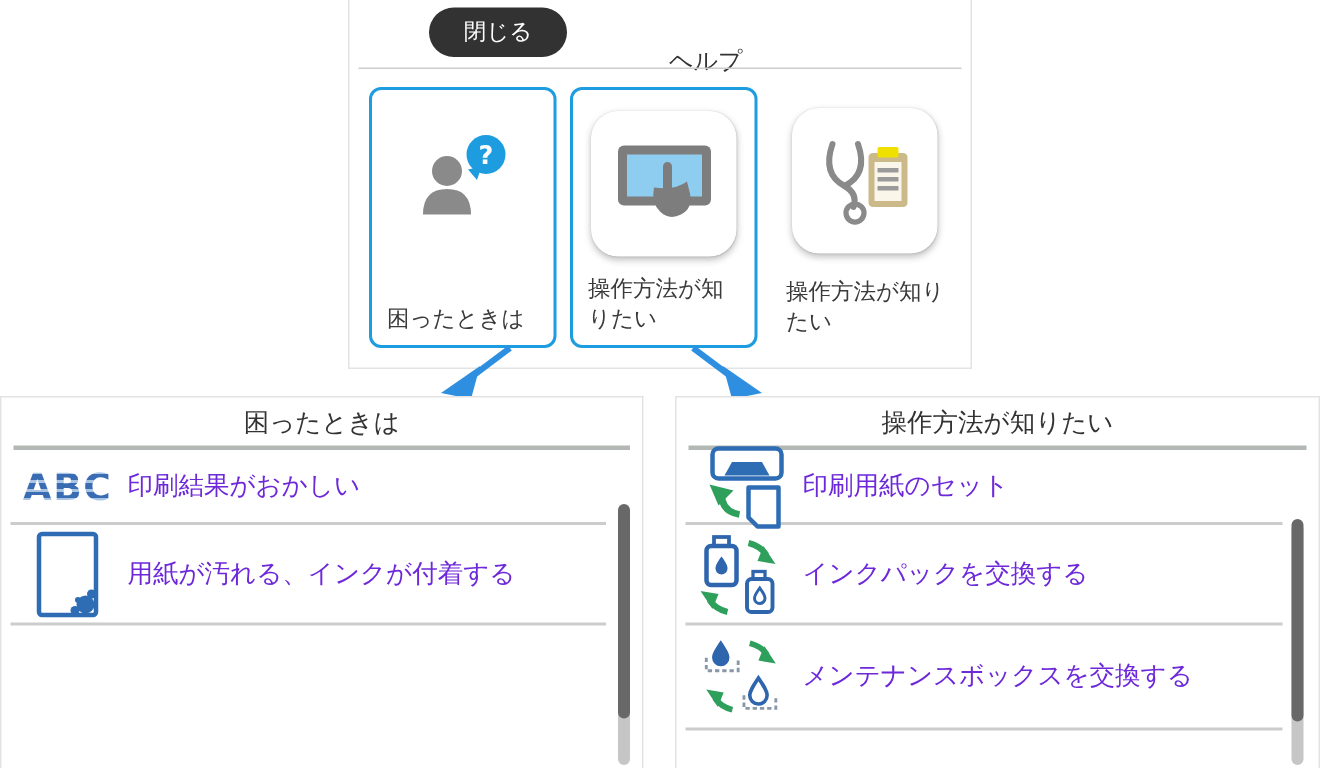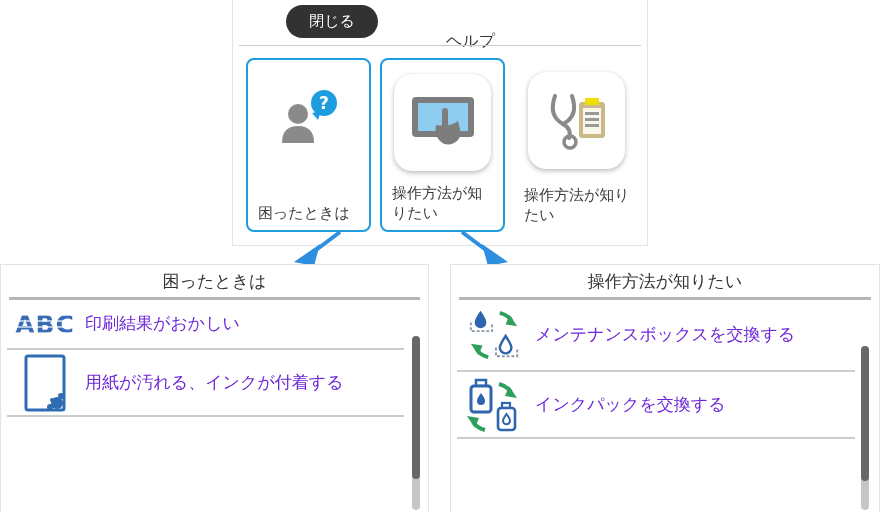--- a/index.html
+++ b/index.html
@@ -175,54 +175,66 @@
 
     <div class="sb-track" style="right:8px;top:74px;bottom:2px;"></div>
     <div class="sb-thumb" style="right:8px;top:71px;height:143px;"></div>
   </div>
 
   <div class="panel right">
     <div class="panel-title">操作方法が知りたい</div>
     <div class="panel-thick-divider"></div>
 
     <div class="rows">
-
-      <div class="row h2">
-        <span class="icon-box">
-          <svg width="58" height="54" viewBox="0 0 58 54">
-            <path d="M14 2 c4 6 6 9 6 12 a6 6 0 1 1 -12 0 c0 -3 2 -6 6 -12 z" fill="#2e65ad"></path>
-            <polyline points="4,14 4,23 26,23 26,14" fill="none" stroke="#8898a8" stroke-width="2" stroke-dasharray="3 2"></polyline>
-            <path d="M40 28 c4 6 6 9 6 12 a6 6 0 1 1 -12 0 c0 -3 2 -6 6 -12 z" fill="#fff" stroke="#2e65ad" stroke-width="2.5"></path>
-            <polyline points="30,40 30,49 52,49 52,40" fill="none" stroke="#8898a8" stroke-width="2" stroke-dasharray="3 2"></polyline>
-            <path d="M34 4 q8 2 12 8" fill="none" stroke="#2fa05c" stroke-width="4"></path>
-            <polygon points="52,18 44,6 40,16" fill="#2fa05c"></polygon>
-            <path d="M22 50 q-8 -2 -12 -8" fill="none" stroke="#2fa05c" stroke-width="4"></path>
-            <polygon points="4,36 12,48 16,38" fill="#2fa05c"></polygon>
-          </svg>
-        </span>
-        <span class="row-label">メンテナンスボックスを交換する</span>
+      <div class="row h1">
+        <span class="icon-box">
+          <svg width="56" height="58" viewBox="0 0 56 58">
+            <rect x="8" y="4" width="46" height="20" rx="4" fill="#fff" stroke="#2e6db4" stroke-width="3"></rect>
+            <path d="M16 22 L46 22 L41 13 L21 13 z" fill="#2e6db4"></path>
+            <path d="M32 30 h20 v26 h-14 l-6 -6 z" fill="#fff" stroke="#2e6db4" stroke-width="3" stroke-linejoin="round"></path>
+            <path d="M26 48 q-12 -2 -12 -14" fill="none" stroke="#2fa05c" stroke-width="4.5"></path>
+            <polygon points="6,28 22,32 12,42" fill="#2fa05c"></polygon>
+          </svg>
+        </span>
+        <span class="row-label">印刷用紙のセット</span>
       </div>
 
       <div class="row h3">
         <span class="icon-box">
           <svg width="56" height="58" viewBox="0 0 56 58">
             <rect x="9" y="4" width="10" height="6" fill="none" stroke="#2e65ad" stroke-width="2.5"></rect>
             <rect x="4" y="10" width="20" height="26" rx="3" fill="#fff" stroke="#2e65ad" stroke-width="3"></rect>
             <path d="M14 17 c3 4 4 6 4 8 a4 4 0 1 1 -8 0 c0 -2 1 -4 4 -8 z" fill="#2e65ad"></path>
             <rect x="35" y="27" width="8" height="5" fill="none" stroke="#2e65ad" stroke-width="2.2"></rect>
             <rect x="31" y="32" width="17" height="22" rx="3" fill="#fff" stroke="#2e65ad" stroke-width="2.6"></rect>
             <path d="M39.5 38 c2.5 3.5 3.5 5 3.5 6.8 a3.5 3.5 0 1 1 -7 0 c0 -1.8 1 -3.3 3.5 -6.8 z" fill="none" stroke="#2e65ad" stroke-width="2"></path>
             <path d="M32 8 q8 2 12 8" fill="none" stroke="#2fa05c" stroke-width="4"></path>
             <polygon points="50,22 42,10 38,20" fill="#2fa05c"></polygon>
             <path d="M18 54 q-8 -2 -12 -8" fill="none" stroke="#2fa05c" stroke-width="4"></path>
             <polygon points="0,40 8,52 12,42" fill="#2fa05c"></polygon>
           </svg>
         </span>
         <span class="row-label">インクパックを交換する</span>
       </div>
+
+      <div class="row h2">
+        <span class="icon-box">
+          <svg width="58" height="54" viewBox="0 0 58 54">
+            <path d="M14 2 c4 6 6 9 6 12 a6 6 0 1 1 -12 0 c0 -3 2 -6 6 -12 z" fill="#2e65ad"></path>
+            <polyline points="4,14 4,23 26,23 26,14" fill="none" stroke="#8898a8" stroke-width="2" stroke-dasharray="3 2"></polyline>
+            <path d="M40 28 c4 6 6 9 6 12 a6 6 0 1 1 -12 0 c0 -3 2 -6 6 -12 z" fill="#fff" stroke="#2e65ad" stroke-width="2.5"></path>
+            <polyline points="30,40 30,49 52,49 52,40" fill="none" stroke="#8898a8" stroke-width="2" stroke-dasharray="3 2"></polyline>
+            <path d="M34 4 q8 2 12 8" fill="none" stroke="#2fa05c" stroke-width="4"></path>
+            <polygon points="52,18 44,6 40,16" fill="#2fa05c"></polygon>
+            <path d="M22 50 q-8 -2 -12 -8" fill="none" stroke="#2fa05c" stroke-width="4"></path>
+            <polygon points="4,36 12,48 16,38" fill="#2fa05c"></polygon>
+          </svg>
+        </span>
+        <span class="row-label">メンテナンスボックスを交換する</span>
+      </div>
       <div class="rows-bottom-divider"></div>
     </div>
 
     <div class="sb-track" style="right:10px;top:84px;bottom:2px;"></div>
     <div class="sb-thumb" style="right:10px;top:81px;height:135px;"></div>
   </div>
 
 </div>
 
 </body></html>

